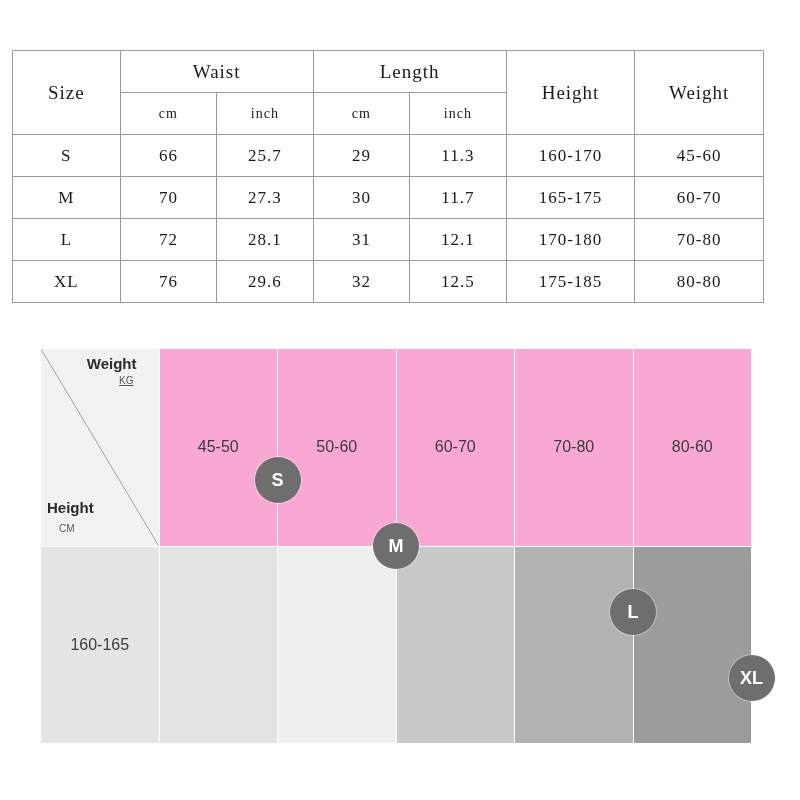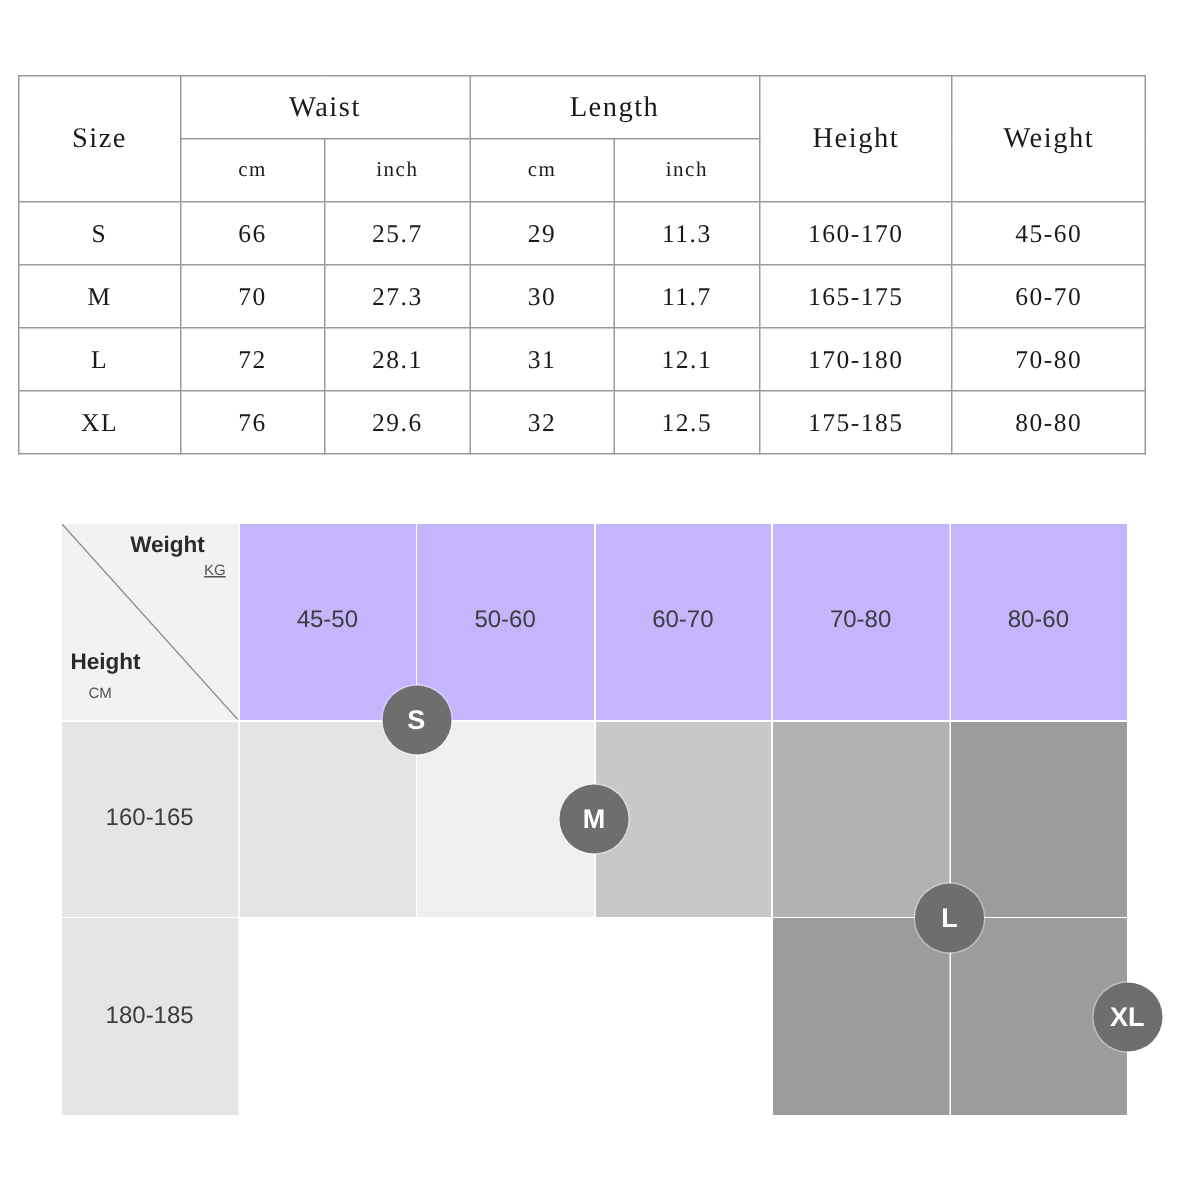--- a/index.html
+++ b/index.html
@@ -77,21 +77,21 @@
     color: #3c3c3c;
     padding: 0;
     position: relative;
   }
   td.corner {
     background: #f2f2f2;
     position: relative;
     overflow: hidden;
   }
   td.colhead {
-    background: #c4b5fd;
+    background: #f9a8d4;
     font-size: 16px;
     color: #3c3c3c;
   }
   td.rowhead {
     background: #e5e5e5;
     font-size: 16px;
     color: #3c3c3c;
   }
   .corner-diag {
     position: absolute;
@@ -103,21 +103,21 @@
     position: absolute;
     top: 6px;
     right: 22px;
     font-size: 15px;
     font-weight: bold;
     color: #2a2a2a;
   }
   .corner-kg {
     position: absolute;
     top: 26px;
-    right: 8px;
+    right: 25px;
     font-size: 10px;
     color: #555;
     text-decoration: underline;
   }
   .corner-height {
     position: absolute;
     bottom: 30px;
     left: 6px;
     font-size: 15px;
     font-weight: bold;
@@ -226,27 +226,19 @@
       </tr>
 
       <tr>
         <td class="rowhead">160-165</td>
         <td class="cell" style="background: rgb(227, 227, 227);"></td>
         <td class="cell" style="background: rgb(239, 239, 239);"></td>
         <td class="cell" style="background: rgb(200, 200, 200);"></td>
         <td class="cell" style="background: rgb(178, 178, 178);"></td>
         <td class="cell" style="background: rgb(156, 156, 156);"></td>
       </tr>
-      <tr>
-        <td class="rowhead">180-185</td>
-        <td class="cell" style="background: rgb(255, 255, 255);"></td>
-        <td class="cell" style="background: rgb(255, 255, 255);"></td>
-        <td class="cell" style="background: rgb(255, 255, 255);"></td>
-        <td class="cell" style="background: rgb(156, 156, 156);"></td>
-        <td class="cell" style="background: rgb(156, 156, 156);"></td>
-      </tr>
     </tbody>
   </table>
 <div class="badge" style="background: rgb(110, 110, 110); left: 214.5px; top: 109.156px;">S</div>
     <div class="badge" style="background: rgb(110, 110, 110); left: 333px; top: 174.984px;">M</div>
     <div class="badge" style="background: rgb(110, 110, 110); left: 570px; top: 240.812px;">L</div>
     <div class="badge" style="background: rgb(110, 110, 110); left: 688.5px; top: 306.641px;">XL</div>
   </div>
 
 </body></html>

